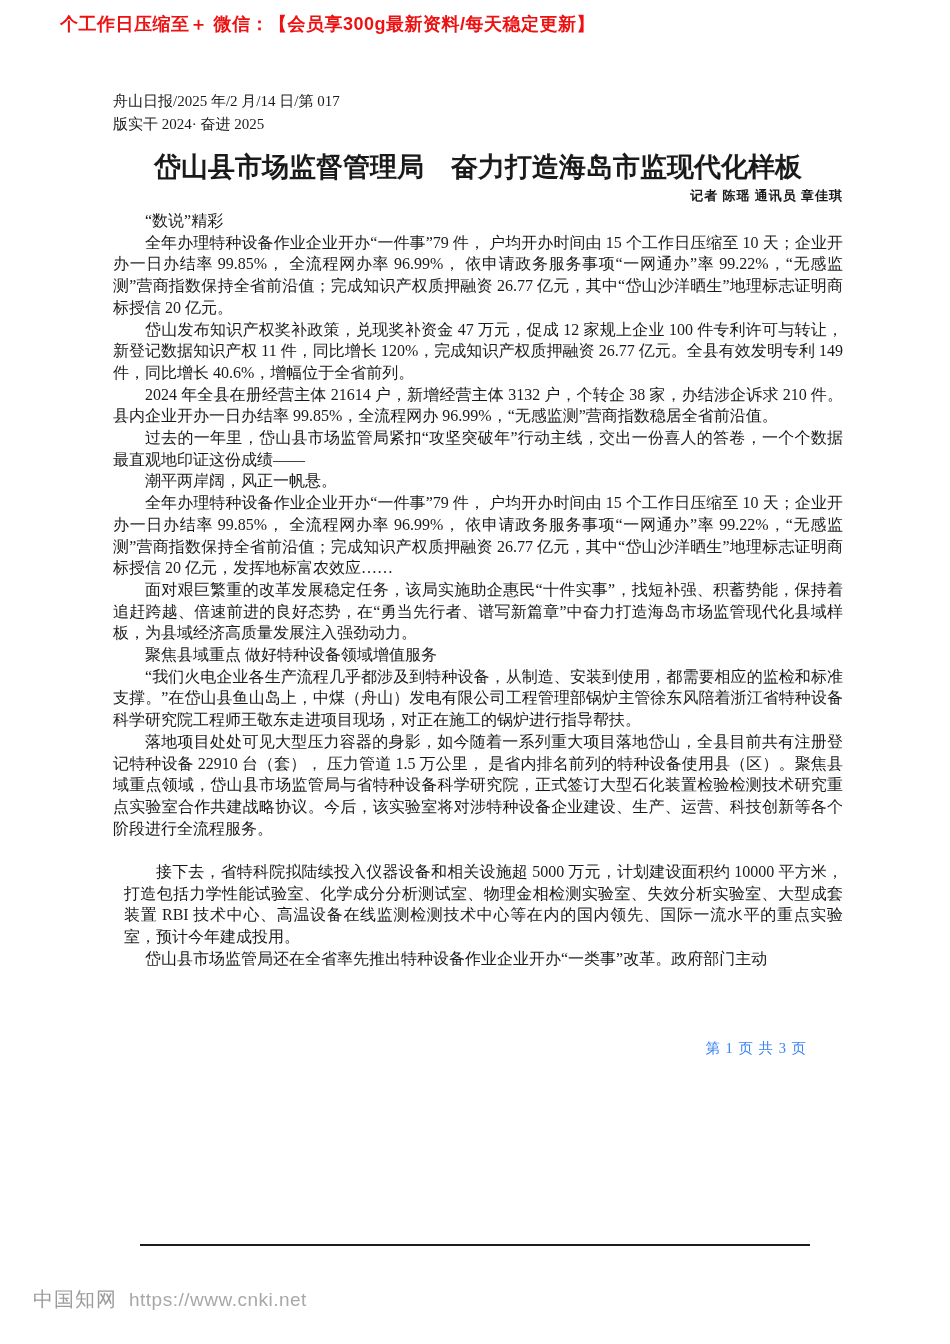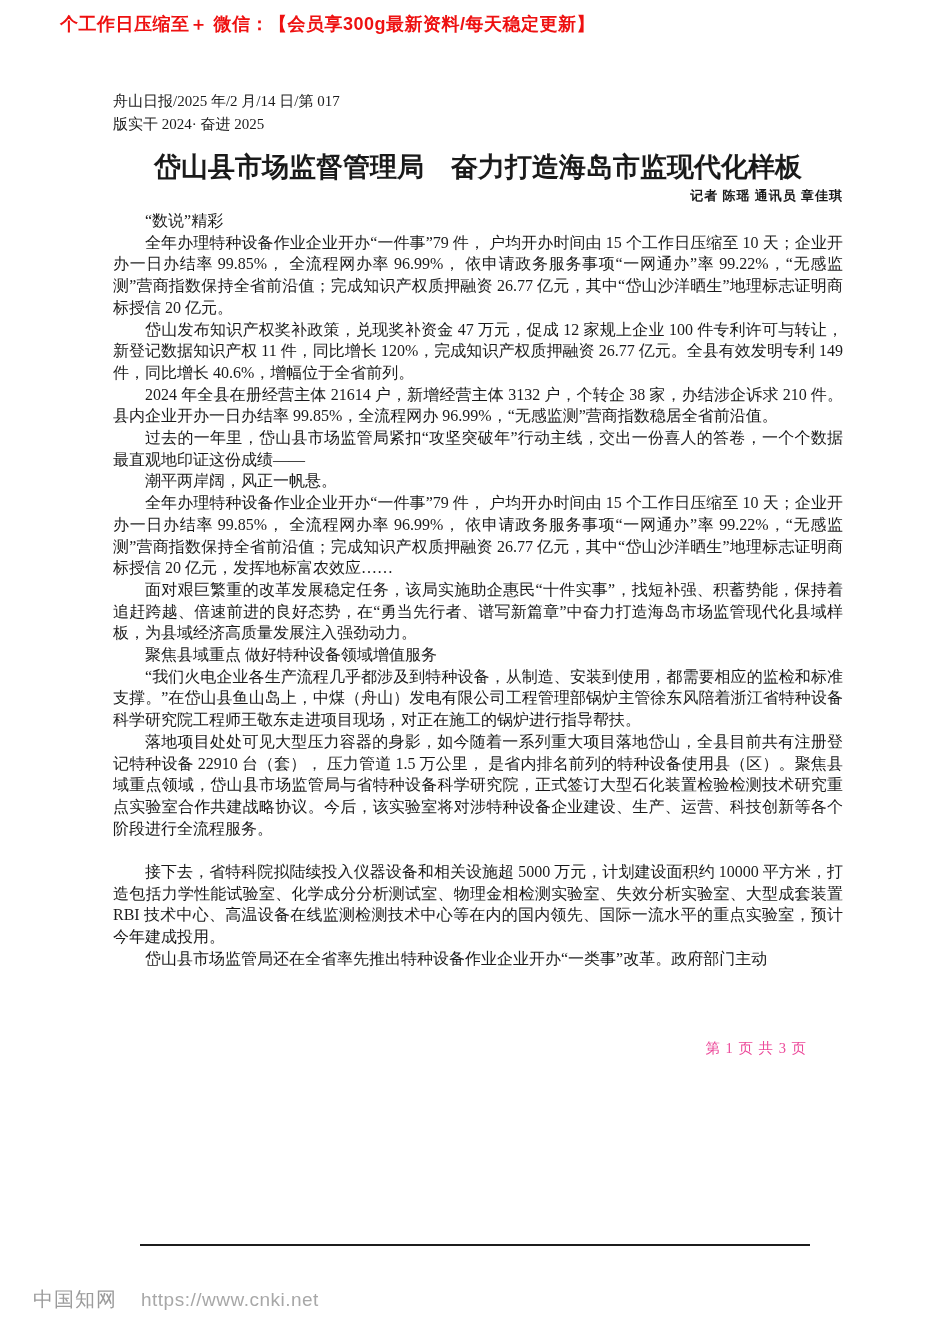--- a/index.html
+++ b/index.html
@@ -65,48 +65,49 @@
   }
   .doc p.para {
     margin: 0;
     font-size: 16px;
     line-height: 21.7px;
     text-align: justify;
     text-indent: 2em;
   }
   .doc p.para.gap-above {
     margin-top: 21.7px;
+    margin-left: 11px;
   }
   
   .page-indicator {
     position: absolute;
     top: 1038px;
     right: 143px;
     font-size: 14.5px;
     line-height: 20px;
-    color: #ec4899;
+    color: #3b82f6;
     letter-spacing: 1px;
   }
   
   .bottom-rule {
     position: absolute;
     top: 1244px;
     left: 140px;
     width: 670px;
     height: 2px;
     background: #1c1c1c;
   }
   
   .watermark {
     position: absolute;
     left: 33px;
     top: 1286px;
     display: flex;
     align-items: baseline;
-    gap: 24px;
+    gap: 12px;
     font-family: "Liberation Sans", "DejaVu Sans", sans-serif;
   }
   .watermark .brand {
     font-size: 20px;
     line-height: 26px;
     color: #9b9b9b;
     letter-spacing: 1px;
   }
   .watermark .url {
     font-size: 19px;

